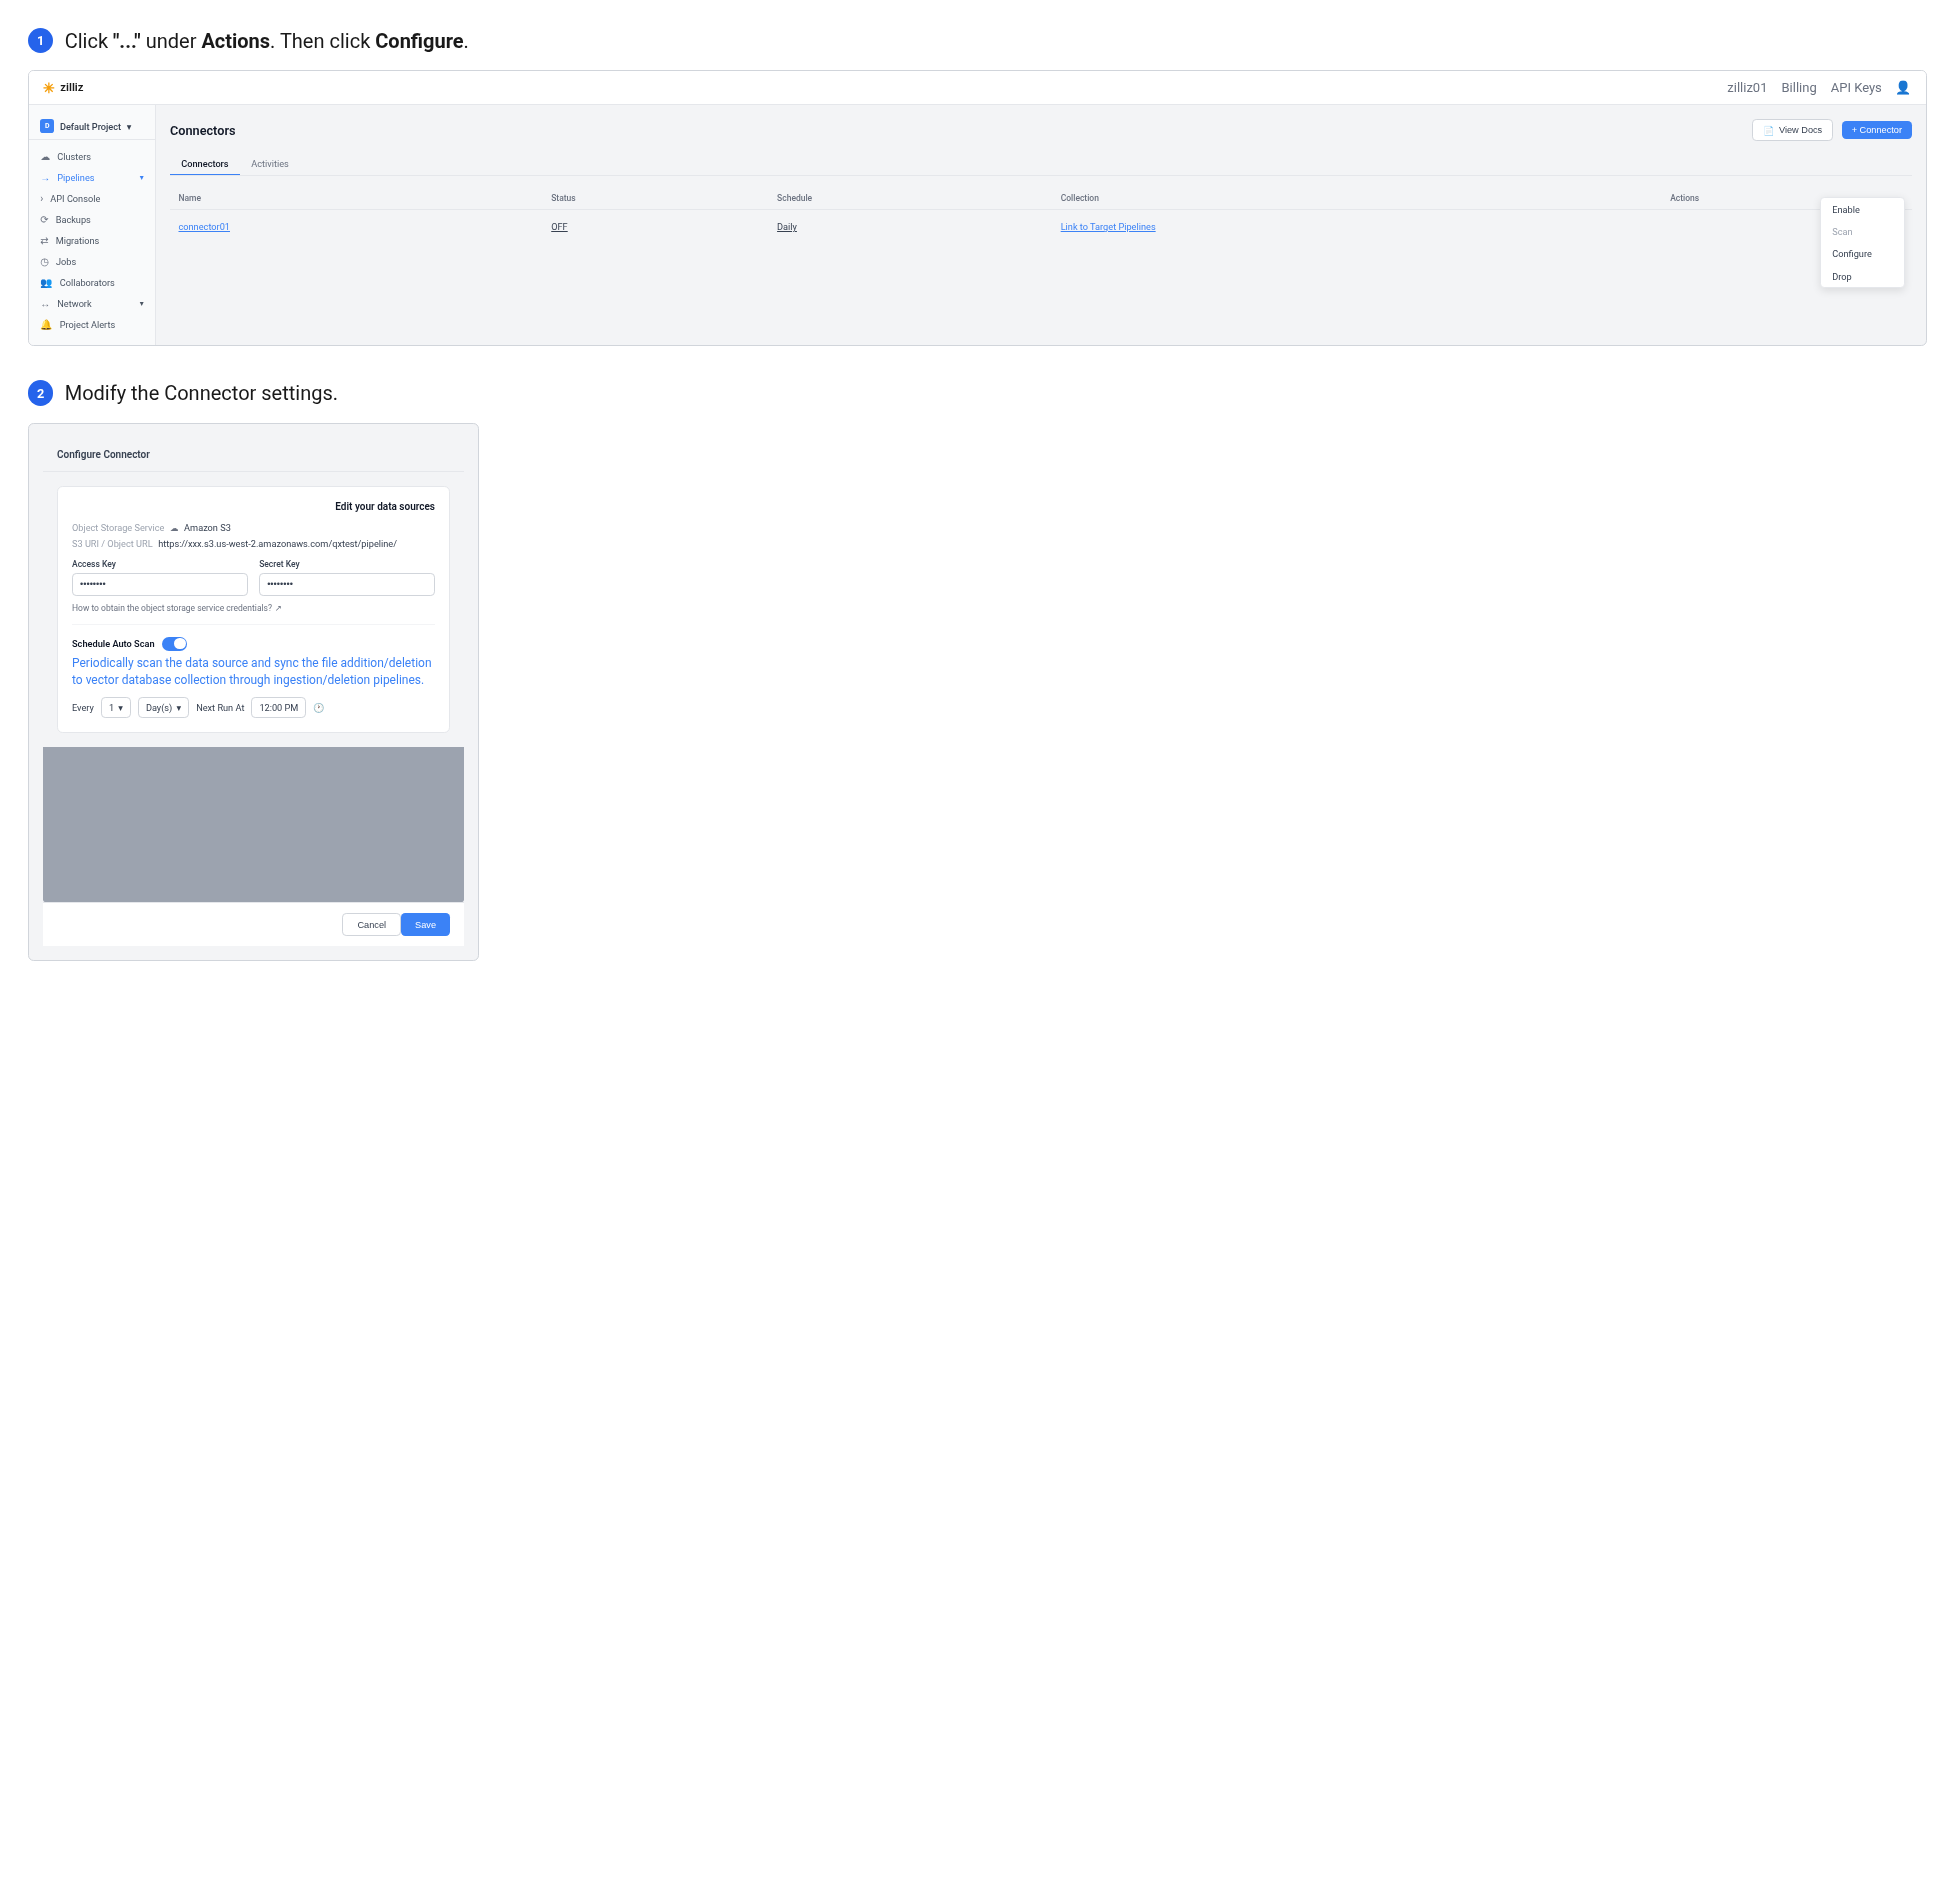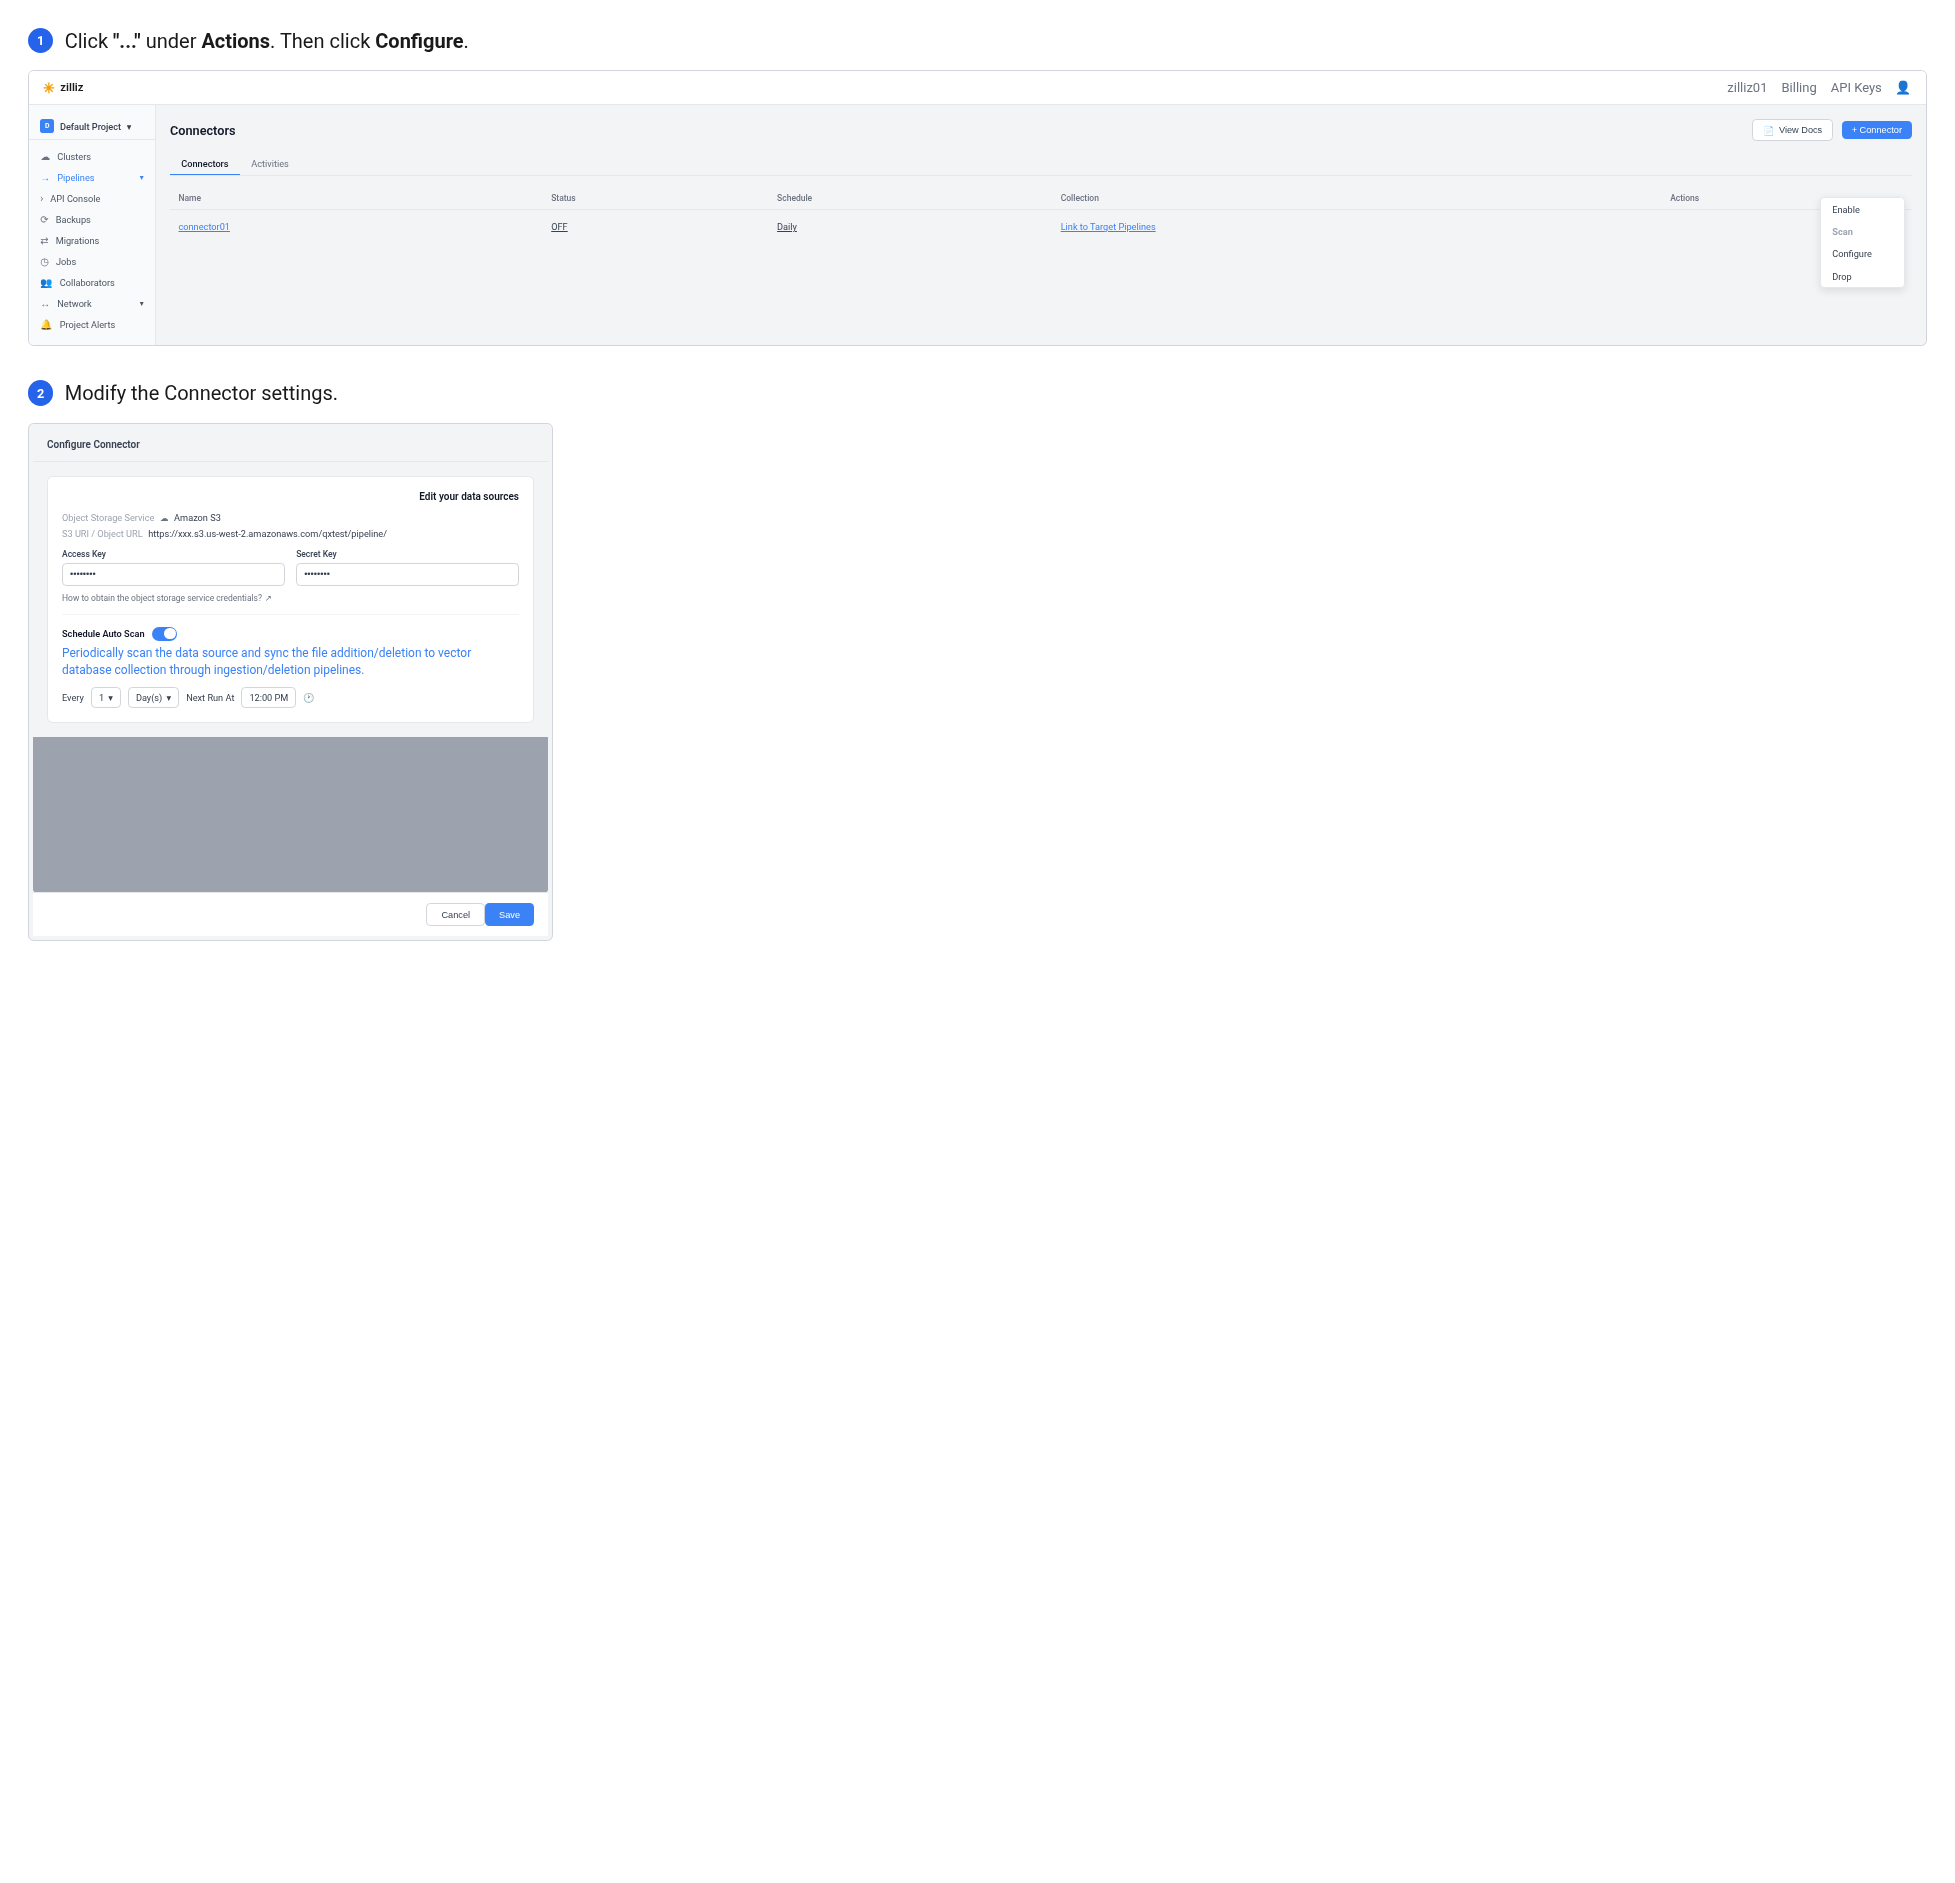--- a/index.html
+++ b/index.html
@@ -245,21 +245,21 @@
       box-shadow: 0 2.8px 8.5px rgba(0,0,0,0.1);
       min-width: 85px;
       z-index: 10;
     }
     .dropdown-item {
       padding: 5.6px 11.3px;
       font-size: 9.2px;
       color: #374151;
       cursor: pointer;
     }
-    .dropdown-item.disabled { color: #9ca3af; cursor: default; font-weight: bold; }
+    .dropdown-item.disabled { color: #9ca3af; cursor: default; }
     .configure-header {
       background: #f3f4f6;
       padding: 11.3px 14px;
       font-size: 10px;
       font-weight: 600;
       color: #374151;
       border-bottom: 0.7px solid #e5e7eb;
     }
     .configure-body {
       padding: 14px;
@@ -552,21 +552,21 @@
 
 <div class="step-header">
   <div class="step-circle">
     <span>2</span>
   </div>
   <div class="step-title">
     <span>Modify the Connector settings.</span>
   </div>
 </div>
 
-<div style="background:#f3f4f6; padding: 4px; border-radius:5.6px; border:0.7px solid #d1d5db; width:525px;">
+<div style="background:#f3f4f6; padding: 14px; border-radius:5.6px; border:0.7px solid #d1d5db; width:451px;">
   <div class="configure-header">
     <span>Configure Connector</span>
   </div>
   <div class="configure-body">
     <div class="configure-card">
       <div class="card-section-title">Edit your data sources</div>
 
       <div class="field-row">
         <span class="label">Object Storage Service</span>
         <span class="s3-icon">☁</span>

